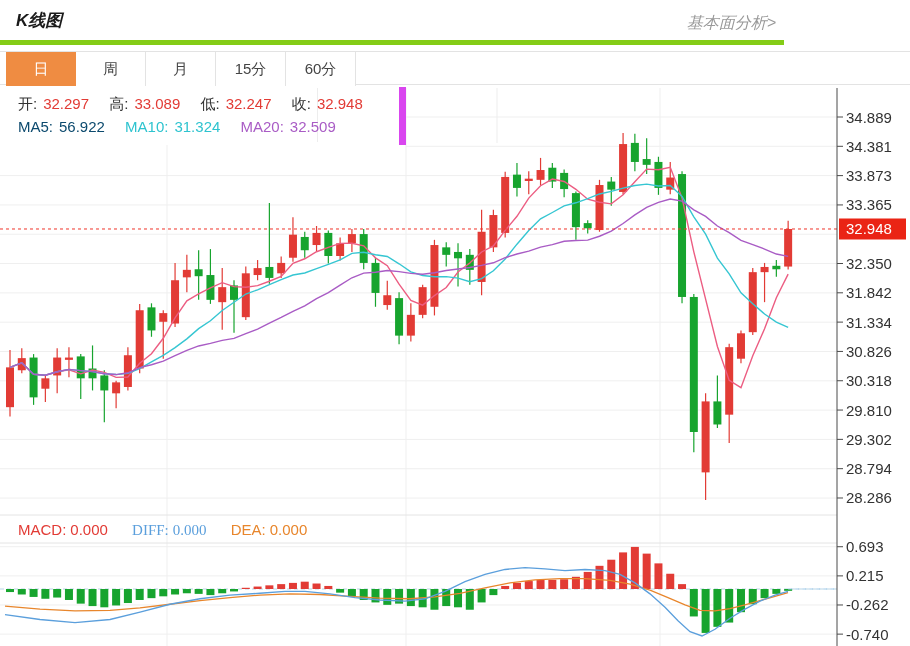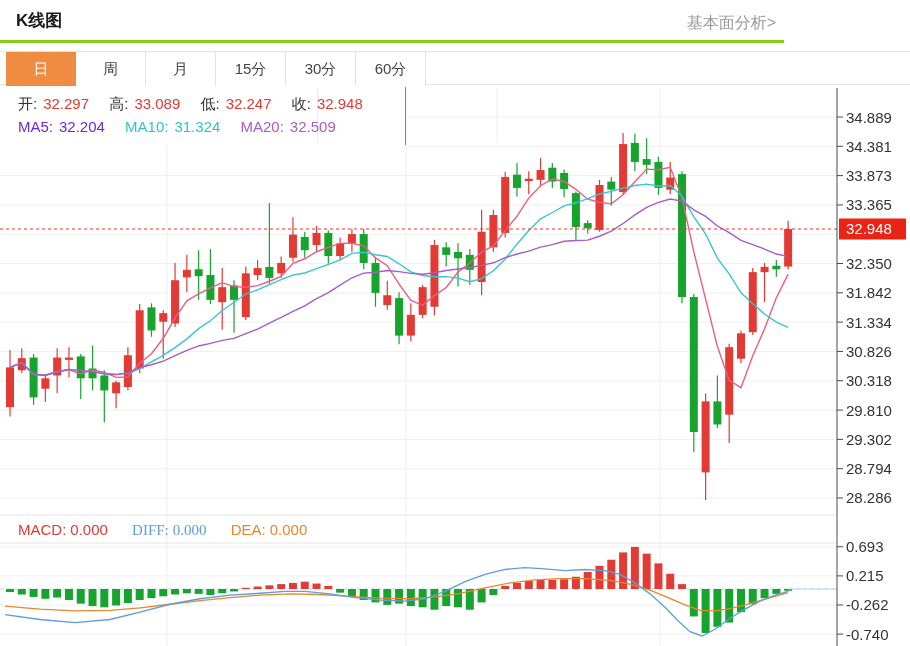--- a/index.html
+++ b/index.html
@@ -1,36 +1,36 @@
 <!DOCTYPE html>
 <html><head>
 <meta charset="utf-8">
 <style>
   html,body{margin:0;padding:0;background:#fff;width:910px;height:646px;overflow:hidden;
     font-family:"Liberation Sans","DejaVu Sans",sans-serif;}
   #app{position:relative;width:910px;height:646px;background:#fff;}
   #chart-svg{position:absolute;left:0;top:0;z-index:1;}
-  .hdr{position:absolute;left:0;top:0;width:784px;height:40px;border-bottom:3px solid #84cc16;background:#fff;z-index:3;}
+  .hdr{position:absolute;left:0;top:0;width:784px;height:40px;border-bottom:5px solid #84cc16;background:#fff;z-index:3;font-style:italic;}
   .hdr .title{position:absolute;left:16px;top:9px;font-size:17px;font-weight:bold;color:#1a1a1a;}
   .hdr .flink{position:absolute;right:8px;top:13px;font-size:16px;color:#999;cursor:pointer;text-decoration:none;}
   .tabs{position:absolute;left:0;top:51px;width:910px;height:34px;border-top:1px solid #e3e3e3;
     border-bottom:1px solid #e3e3e3;background:#fff;z-index:3;display:flex;padding-left:6px;box-sizing:border-box;}
   .tab{width:70px;height:34px;line-height:34px;text-align:center;font-size:15px;color:#444;
     border-right:1px solid #e3e3e3;box-sizing:border-box;cursor:pointer;background:#fff;}
   .tab:first-child{border-left:1px solid #e3e3e3;}
   .tab.sel{background:#ef8c42;color:#fff;border-color:#ef8c42;}
   .infobox{position:absolute;left:0;top:87px;width:406px;height:58px;background:#fff;z-index:2;
-    border-right:1px solid #d946ef;box-sizing:border-box;}
+    border-right:7px solid #d946ef;box-sizing:border-box;}
   .inforow{position:absolute;left:18px;white-space:nowrap;font-size:15px;}
   .inforow .lb{color:#333;}
   .inforow .vr{color:#e23b35;}
   .inforow span{margin-right:6px;}
   .inforow .gap{margin-right:16px;}
   .ib-div{position:absolute;top:1px;height:54px;width:0;border-left:1px solid #ededed;}
-  .ma5{color:#6d28d9;} .ma10{color:#2ec3cf;} .ma20{color:#a95cc5;text-align:right;}
+  .ma5{color:#0c4a6e;} .ma10{color:#2ec3cf;} .ma20{color:#a95cc5;text-align:right;}
   .macdrow{position:absolute;left:18px;top:521px;height:20px;font-size:15px;white-space:nowrap;z-index:2;}
   .macdrow span{margin-right:4px;}
   .macdrow .gap{margin-right:20px;}
   .c-macd{color:#e23b35;} .c-diff{color:#5b9fdc;font-family:Liberation Serif, serif;} .c-dea{color:#e8862c;text-align:center;}
 </style>
 </head>
 <body>
 
 <div id="app">
 
@@ -322,34 +322,33 @@
   <div class="hdr">
     <div class="title">K线图</div>
     <a class="flink">基本面分析&gt;</a>
   </div>
 
   <div class="tabs" id="tabbar">
       <div class="tab sel">日</div>
       <div class="tab">周</div>
       <div class="tab">月</div>
       <div class="tab">15分</div>
-      <div class="tab">30分</div>
       <div class="tab">60分</div>
     </div>
 
   <div class="infobox">
     <div class="ib-div" style="left:317px"></div>
     <div class="inforow" style="top:8px">
       <span class="lb">开:</span><span class="vr gap">32.297</span>
       <span class="lb">高:</span><span class="vr gap">33.089</span>
       <span class="lb">低:</span><span class="vr gap">32.247</span>
       <span class="lb">收:</span><span class="vr">32.948</span>
     </div>
     <div class="inforow" style="top:31px">
-      <span class="ma5">MA5:</span><span class="ma5 gap">32.204</span>
+      <span class="ma5">MA5:</span><span class="ma5 gap">56.922</span>
       <span class="ma10">MA10:</span><span class="ma10 gap">31.324</span>
       <span class="ma20">MA20:</span><span class="ma20">32.509</span>
     </div>
   </div>
 
   <div class="macdrow">
     <span class="c-macd">MACD:</span><span class="c-macd gap">0.000</span>
     <span class="c-diff">DIFF:</span><span class="c-diff gap">0.000</span>
     <span class="c-dea">DEA:</span><span class="c-dea">0.000</span>
   </div>

